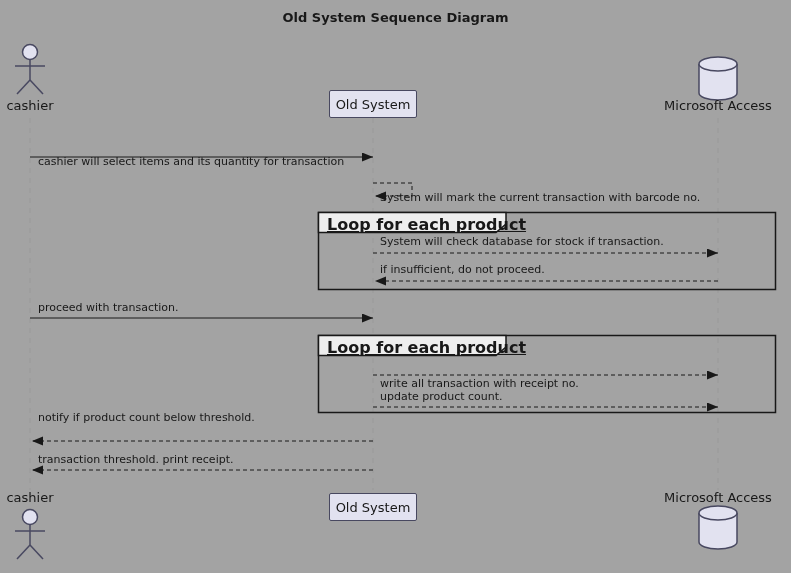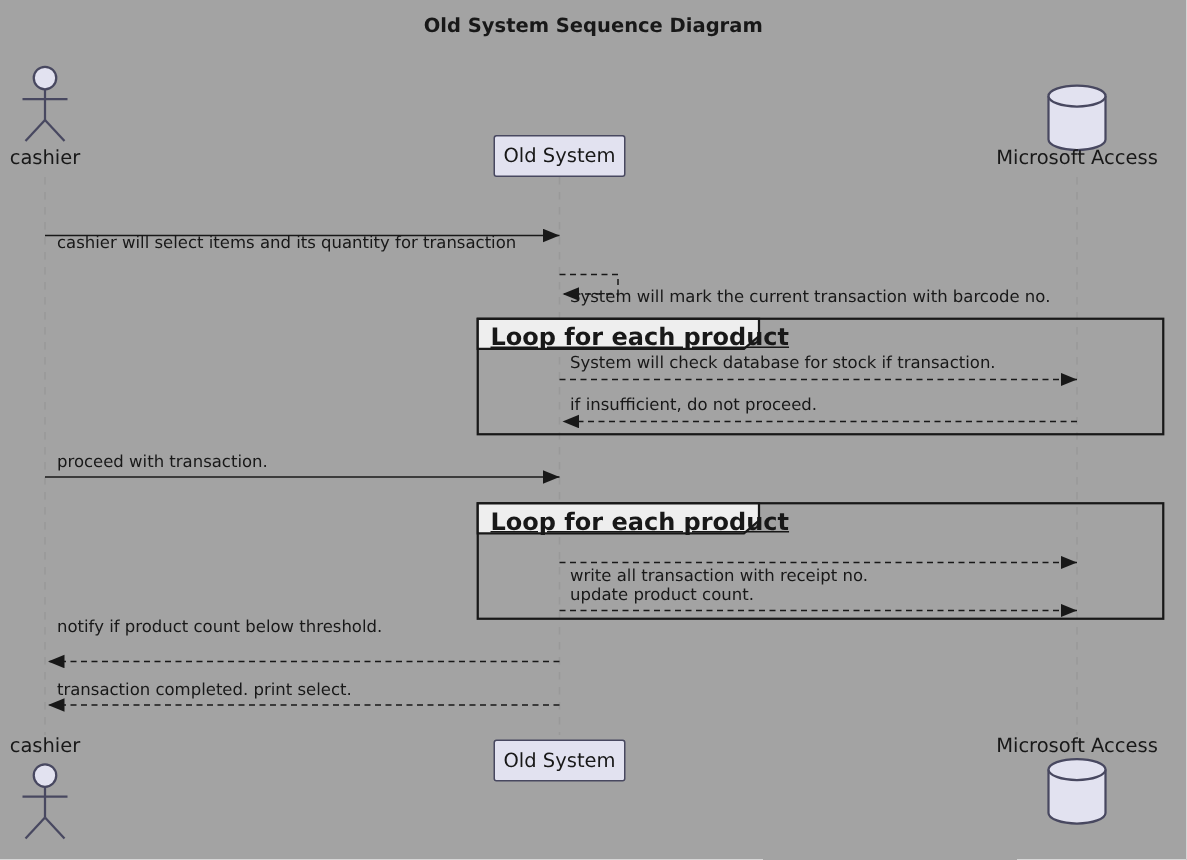--- a/index.html
+++ b/index.html
@@ -145,19 +145,19 @@
   <div class="mlabel" style="left:380px;top:235px;">System will check database for stock if transaction.</div>
   <div class="mlabel" style="left:380px;top:263px;">if insufficient, do not proceed.</div>
 
   <div class="mlabel" style="left:38px;top:301px;text-align:right;">proceed with transaction.</div>
 
   <div class="fraglabel" style="left:327px;top:338px;">Loop for each product</div>
   <div class="mlabel" style="left:380px;top:357px;margin-top:20px;">write all transaction with receipt no.</div>
   <div class="mlabel" style="left:380px;top:390px;">update product count.</div>
 
   <div class="mlabel" style="left:38px;top:411px;">notify if product count below threshold.</div>
-  <div class="mlabel" style="left:38px;top:453px;">transaction completed. print select.</div>
+  <div class="mlabel" style="left:38px;top:453px;">transaction threshold. print receipt.</div>
 
   <div class="plabel" style="left:-20px;top:490px;width:100px;">cashier</div>
   <div class="pbox" style="left:329px;top:493px;width:88px;height:28px;">Old System</div>
   <div class="plabel" style="left:638px;top:490px;width:160px;">Microsoft Access</div>
 
 </div>
 
 </body></html>

